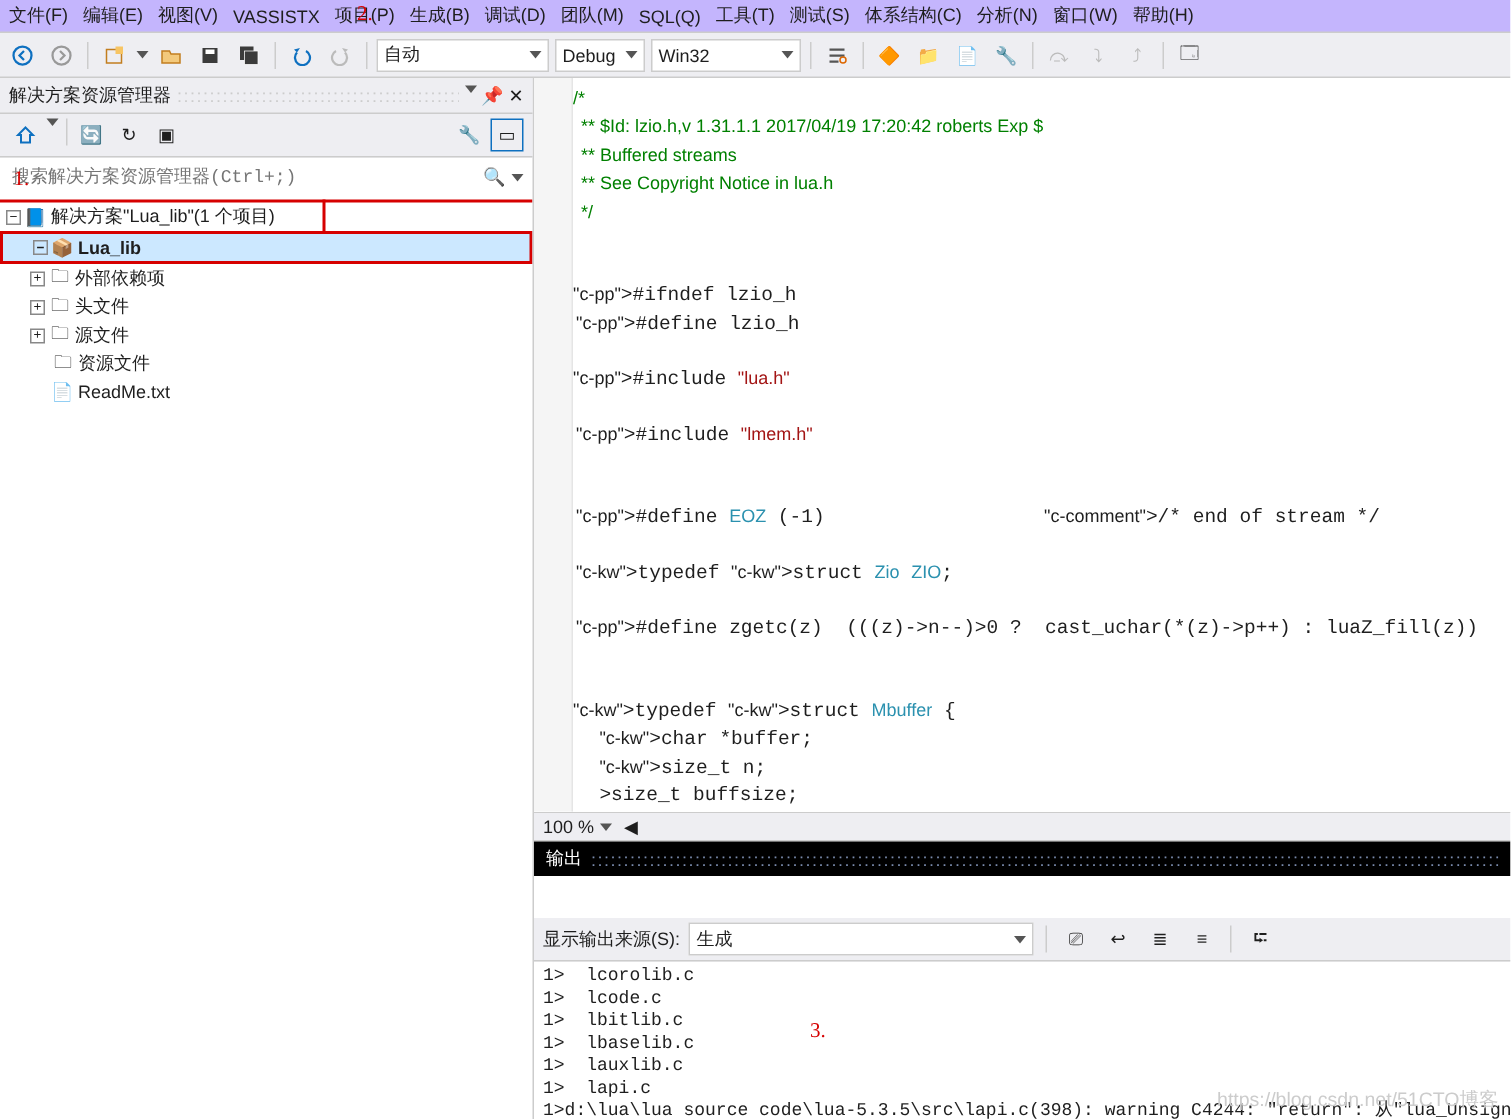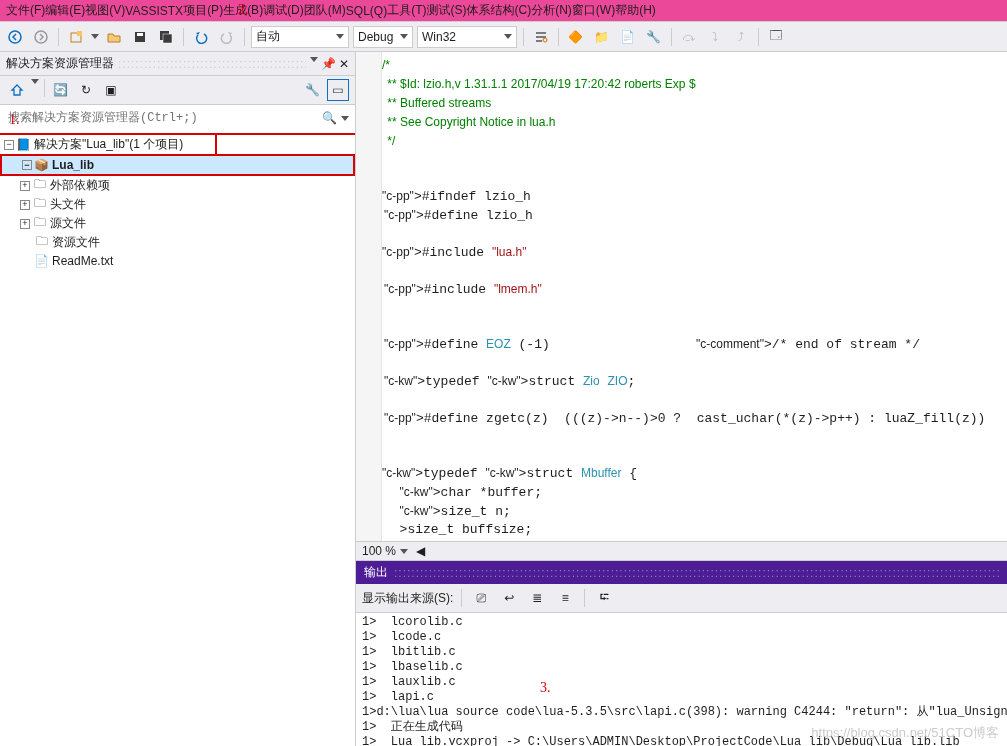--- a/index.html
+++ b/index.html
@@ -1,17 +1,17 @@
 <!DOCTYPE html>
 <html><head>
 <meta charset="utf-8">
 <style>
 * { box-sizing: border-box; margin: 0; padding: 0; font-family: "Microsoft YaHei", "Segoe UI", Tahoma, sans-serif; font-size: 12px; }
 body { background: #fff; width: 1007px; height: 746px; overflow: hidden; color: #1e1e1e; }
-.menu-bar { display: flex; align-items: center; padding: 2px 6px; background: #ec4899; border-bottom: 1px solid #ccc; height: 22px; }
+.menu-bar { display: flex; align-items: center; gap: 10px; padding: 2px 6px; background: #c4b5fd; border-bottom: 1px solid #ccc; height: 22px; }
 .menu-bar span { cursor: default; }
 .red-num { position: absolute; color: #d60000; font-size: 14px; font-family: "KaiTi", serif; }
 .toolbar { display: flex; align-items: center; gap: 4px; padding: 2px 4px; background: #eeeef2; border-bottom: 1px solid #ccc; height: 30px; }
 .tb-btn { display: inline-flex; align-items: center; justify-content: center; width: 22px; height: 22px; border: 1px solid transparent; }
 .tb-sep { width: 1px; height: 18px; background: #ccc; margin: 0 2px; }
 .debug-target { display: inline-flex; align-items: center; gap: 6px; padding: 2px 8px; border: 2px solid #d60000; height: 24px; }
 .dropdown { display: inline-flex; align-items: center; border: 1px solid #ccc; background: #fff; height: 22px; padding: 0 4px; }
 .dropdown .caret { margin-left: 4px; }
 .main { display: flex; height: calc(100% - 52px); }
 .left-panel { width: 356px; display: flex; flex-direction: column; border-right: 1px solid #ccc; }
@@ -34,23 +34,23 @@
 .scope-bar .dd { flex: 0 0 280px; }
 .code-area { flex: 1; overflow: auto; padding: 4px 0 4px 28px; background: #fff; position: relative; }
 .code-gutter { position: absolute; left: 0; top: 0; bottom: 0; width: 26px; background: #f5f5f5; border-right: 1px solid #e5e5e5; }
 pre.code { font-family: Consolas, "Courier New", monospace; font-size: 13px; line-height: 18px; white-space: pre; }
 .c-comment { color: #008000; }
 .c-str { color: #a31515; }
 .c-type { color: #2b91af; }
 .fold { display:inline-block; width:10px; height:10px; border:1px solid #888; text-align:center; line-height:8px; font-size:9px; margin-right:4px; margin-left:-16px; background:#fff; }
 .zoom-bar { background: #eeeef2; padding: 2px 6px; border-top: 1px solid #ccc; font-size: 11px; display:flex; align-items:center; }
 .output-panel { border-top: 1px solid #ccc; display: flex; flex-direction: column; height: 186px; }
-.output-header { background: #4c1d95; color: #fff; padding: 3px 8px; font-size: 12px; display:flex; align-items:center; }
+.output-header { background: #000000; color: #fff; padding: 3px 8px; font-size: 12px; display:flex; align-items:center; }
 .output-header .dots { flex:1; overflow:hidden; color:#7a8bad; letter-spacing:1px; margin-left:6px; white-space:nowrap; }
-.output-toolbar { background: #eeeef2; padding: 3px 6px; display: flex; align-items: center; gap: 6px; border-bottom: 1px solid #ccc; }
+.output-toolbar { background: #eeeef2; padding: 3px 6px; display: flex; align-items: center; gap: 6px; border-bottom: 1px solid #ccc; margin-top: 28px; }
 .output-body { flex: 1; overflow: auto; background: #fff; padding: 2px 6px; font-family: Consolas, "Courier New", monospace; font-size: 12px; line-height: 15px; white-space: pre; }
 .watermark { position: absolute; right: 8px; bottom: 4px; color: #ccc; font-size: 13px; pointer-events: none; }
 .caret { display:inline-block; width:0; height:0; border-left:4px solid transparent; border-right:4px solid transparent; border-top:5px solid #555; }
 .play-icon { display:inline-block; width:0; height:0; border-top:5px solid transparent; border-bottom:5px solid transparent; border-left:8px solid #388a34; }
 svg { display:block; }
 </style>
 </head>
 <body>
 
 <div class="menu-bar">
@@ -120,21 +120,21 @@
     </span>
   <span class="tb-btn">
       <svg width="14" height="14">
         <path d="M4 4 A5 5 0 1 0 10 5" fill="none" stroke="#bbb" stroke-width="1.5"></path>
         <path d="M12 3 L10 5 L8 2 z" fill="#bbb"></path>
       </svg>
     </span>
   <div class="tb-sep"></div>
 
 
-  <div class="dropdown" style="width:98px;">
+  <div class="dropdown" style="width:115px;">
     <span>自动</span>
     <span class="caret" style="margin-left:auto"></span>
   </div>
   <div class="dropdown" style="width:60px;">
     <span>Debug</span>
     <span class="caret" style="margin-left:auto"></span>
   </div>
   <div class="dropdown" style="width:100px;">
     <span>Win32</span>
     <span class="caret" style="margin-left:auto"></span>
@@ -280,20 +280,24 @@
       <span style="margin-left:8px">◀</span>
     </div>
 
     <div class="output-panel">
       <div class="output-header">
         <span>输出</span>
         <span class="dots">:::::::::::::::::::::::::::::::::::::::::::::::::::::::::::::::::::::::::::::::::::::::::::::::::::::::::::::::::::::::::::::::::::::::::::::::::::::::</span>
       </div>
       <div class="output-toolbar">
         <span>显示输出来源(S):</span>
+        <div class="dropdown" style="width:230px">
+          <span>生成</span>
+          <span class="caret" style="margin-left:auto"></span>
+        </div>
         <div class="tb-sep"></div>
         <span class="tb-btn">⎚</span>
         <span class="tb-btn">↩</span>
         <span class="tb-btn">≣</span>
         <span class="tb-btn">≡</span>
         <div class="tb-sep"></div>
         <span class="tb-btn">⮓</span>
       </div>
       <div class="output-body" id="output-body">1&gt;  lcorolib.c
 1&gt;  lcode.c

